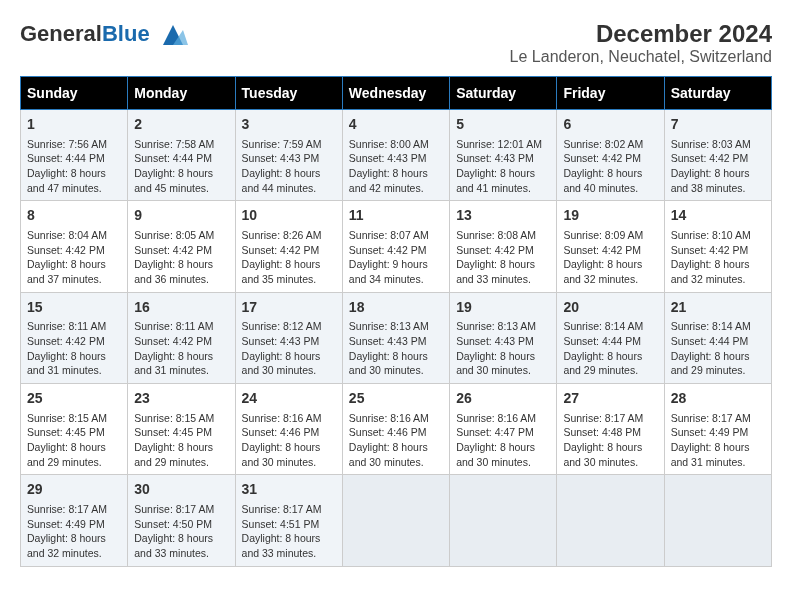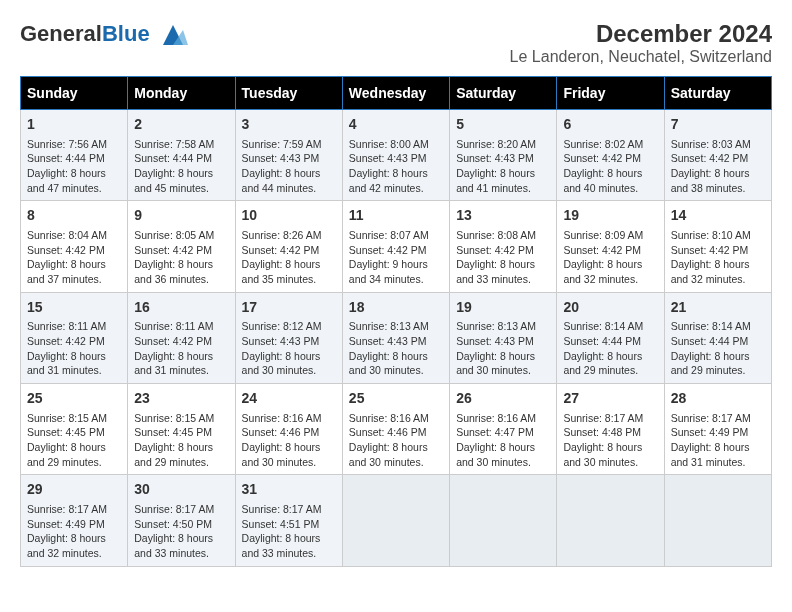--- a/index.html
+++ b/index.html
@@ -138,21 +138,21 @@
         <span>Daylight: 8 hours and 44 minutes.</span>
       </td>
         <td>
         <span class="day-num">4</span>
         <span>Sunrise: 8:00 AM</span><br>
         <span>Sunset: 4:43 PM</span><br>
         <span>Daylight: 8 hours and 42 minutes.</span>
       </td>
         <td>
         <span class="day-num">5</span>
-        <span>Sunrise: 8:20 AM</span><br>
+        <span>Sunrise: 12:01 AM</span><br>
         <span>Sunset: 4:43 PM</span><br>
         <span>Daylight: 8 hours and 41 minutes.</span>
       </td>
         <td>
         <span class="day-num">6</span>
         <span>Sunrise: 8:02 AM</span><br>
         <span>Sunset: 4:42 PM</span><br>
         <span>Daylight: 8 hours and 40 minutes.</span>
       </td>
         <td>

